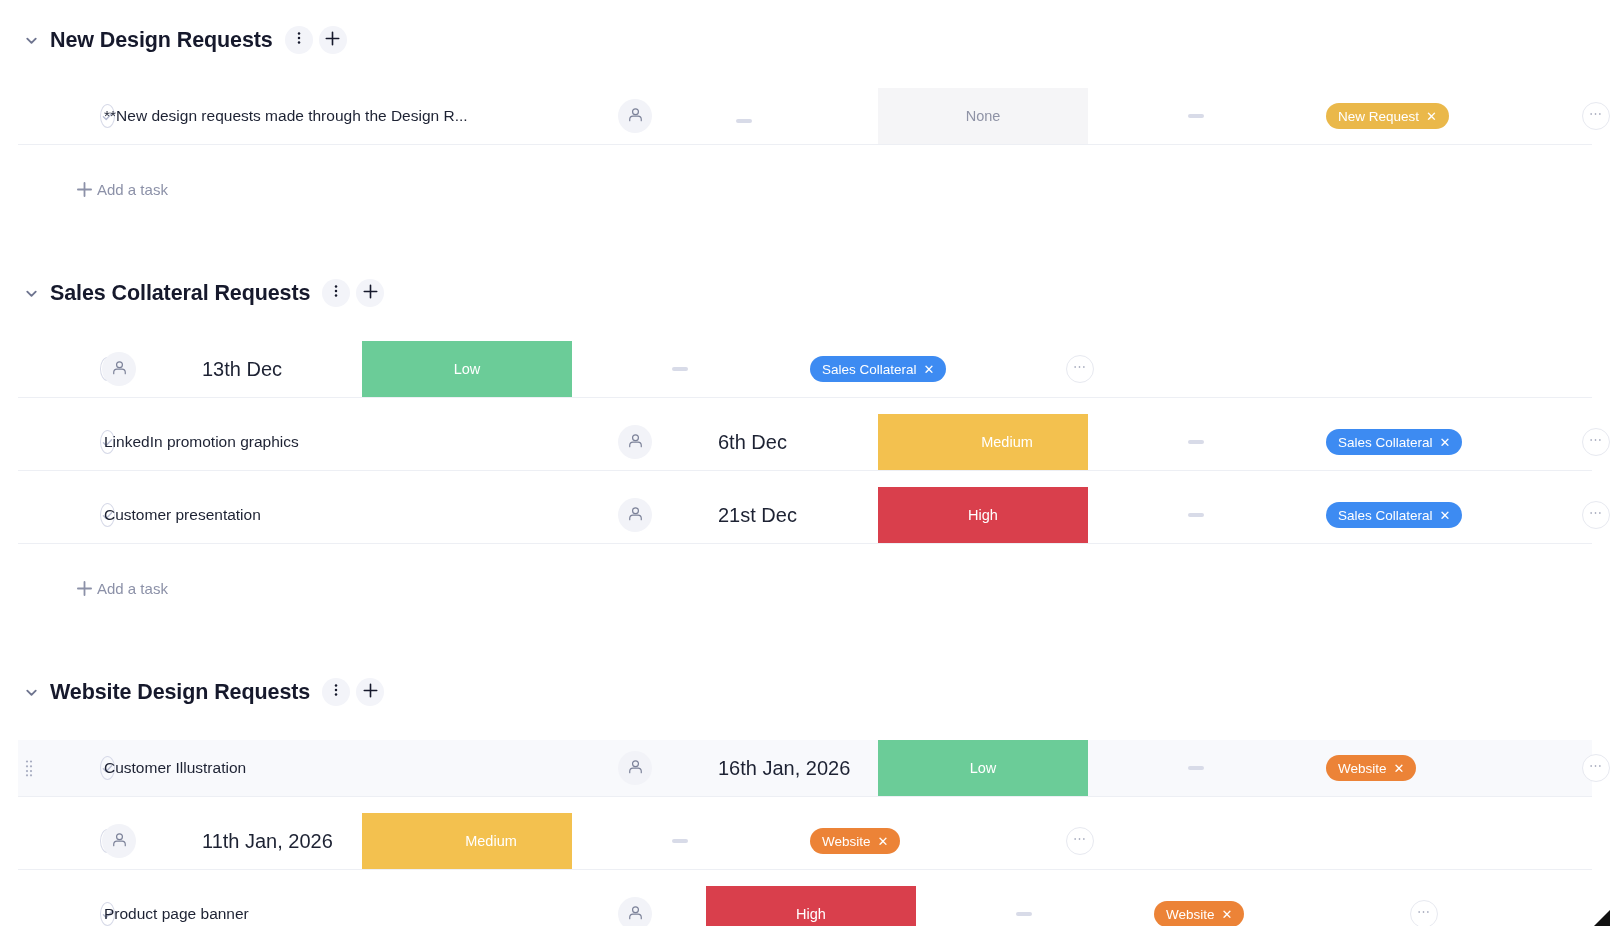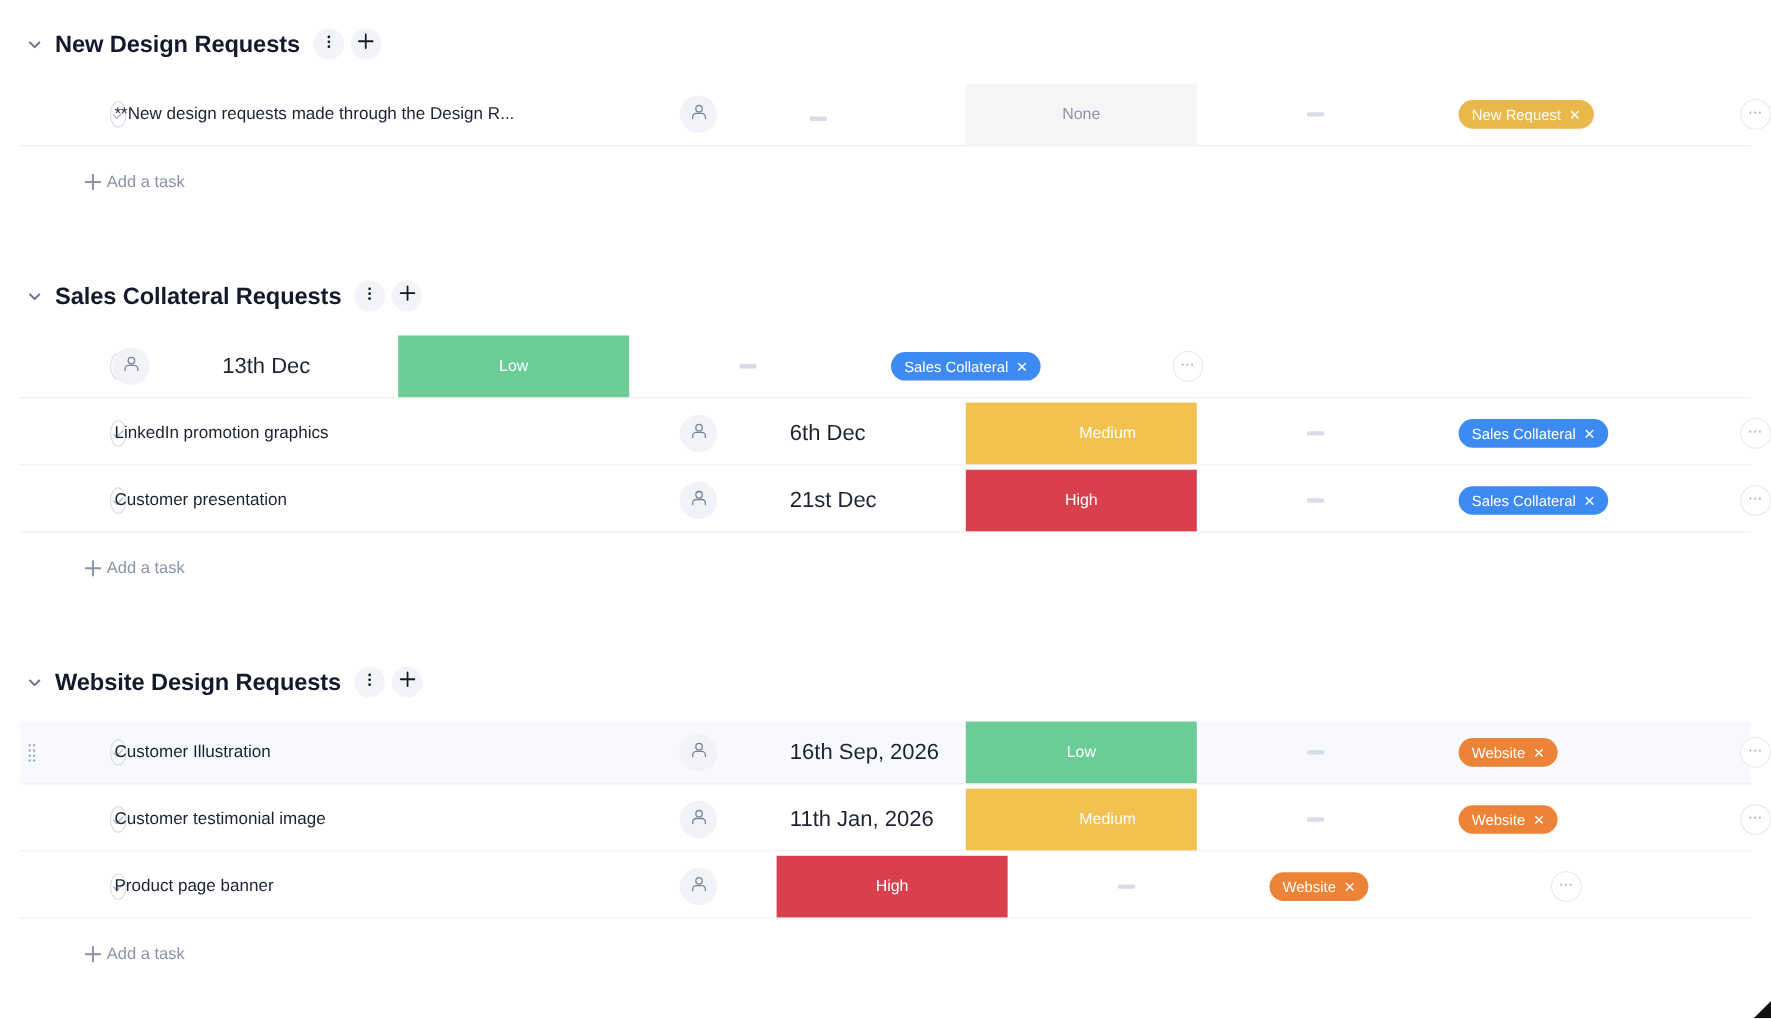--- a/index.html
+++ b/index.html
@@ -98,21 +98,21 @@
     cursor: pointer;
     margin-right: 6px;
   }
 
   
   .row {
     display: flex;
     align-items: center;
     height: 57px;
     border-bottom: 1px solid #edeff4;
-    margin: 4px 18px;
+    margin: 16px 18px;
     width: 1574px;
     position: relative;
   }
   .row.highlight { background: #f8f9fc; }
   .row .cell { display: flex; align-items: center; height: 100%; }
 
   .drag-handle {
     display: flex; align-items: center; justify-content: center;
     width: 22px; height: 100%;
     cursor: grab;
@@ -579,21 +579,21 @@
         <div class="avatar">
           <span>
   <svg width="17" height="17" viewBox="0 0 18 18">
     <circle cx="9" cy="6.1" r="3.1" stroke="#7b8198" stroke-width="1.25" fill="none"></circle>
     <path d="M2.9 15.6 v-1.5 a3.4 3.4 0 0 1 3.4-3.4 h5.4 a3.4 3.4 0 0 1 3.4 3.4 v1.5" stroke="#7b8198" stroke-width="1.25" fill="none" stroke-linecap="round"></path>
   </svg>
 </span>
         </div>
       </div>
       <div class="cell col-due">
-        <div class="due-cell">16th Sep, 2026</div>
+        <div class="due-cell">16th Jan, 2026</div>
       </div>
       <div class="cell col-priority">
         <div class="priority-cell low">Low</div>
       </div>
       <div class="cell col-logged logged-cell">
         <span class="dash"></span>
       </div>
       <div class="cell col-tags tags-cell">
 
           <span class="tag tag-website">
@@ -620,23 +620,20 @@
   </svg>
 </div>
       </div>
       <div class="cell col-check">
         <div class="checkbox">
   <svg width="13" height="13" viewBox="0 0 14 14">
     <path d="M2.6 7.3 L5.6 10.2 L11.4 4.1" stroke="#b9bed3" stroke-width="1.6" fill="none" stroke-linecap="round" stroke-linejoin="round"></path>
   </svg>
 </div>
       </div>
-      <div class="cell col-name">
-        <div class="task-name">Customer testimonial image</div>
-      </div>
       <div class="cell col-assignee">
         <div class="avatar">
           <span>
   <svg width="17" height="17" viewBox="0 0 18 18">
     <circle cx="9" cy="6.1" r="3.1" stroke="#7b8198" stroke-width="1.25" fill="none"></circle>
     <path d="M2.9 15.6 v-1.5 a3.4 3.4 0 0 1 3.4-3.4 h5.4 a3.4 3.4 0 0 1 3.4 3.4 v1.5" stroke="#7b8198" stroke-width="1.25" fill="none" stroke-linecap="round"></path>
   </svg>
 </span>
         </div>
       </div>

